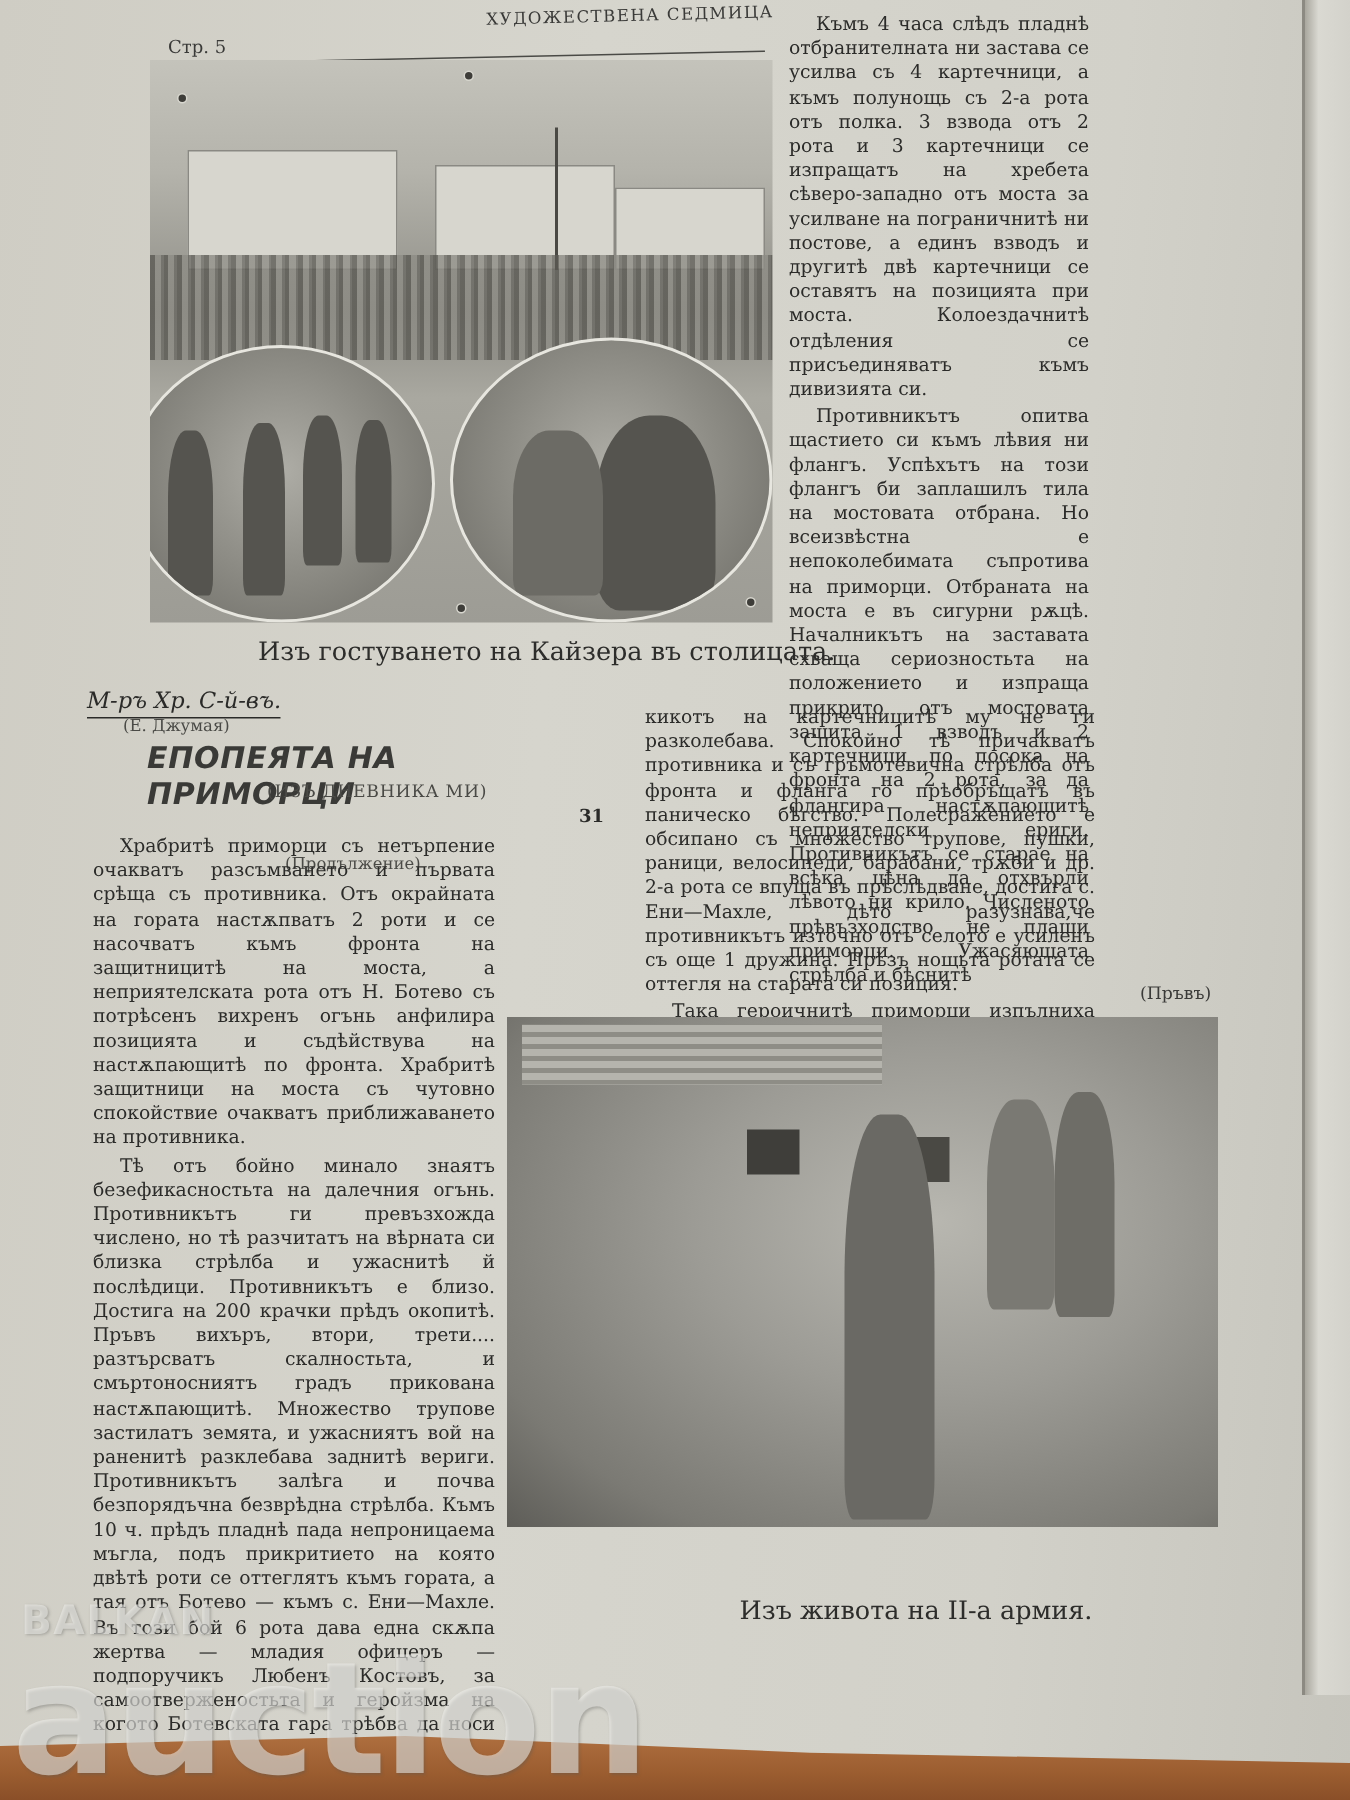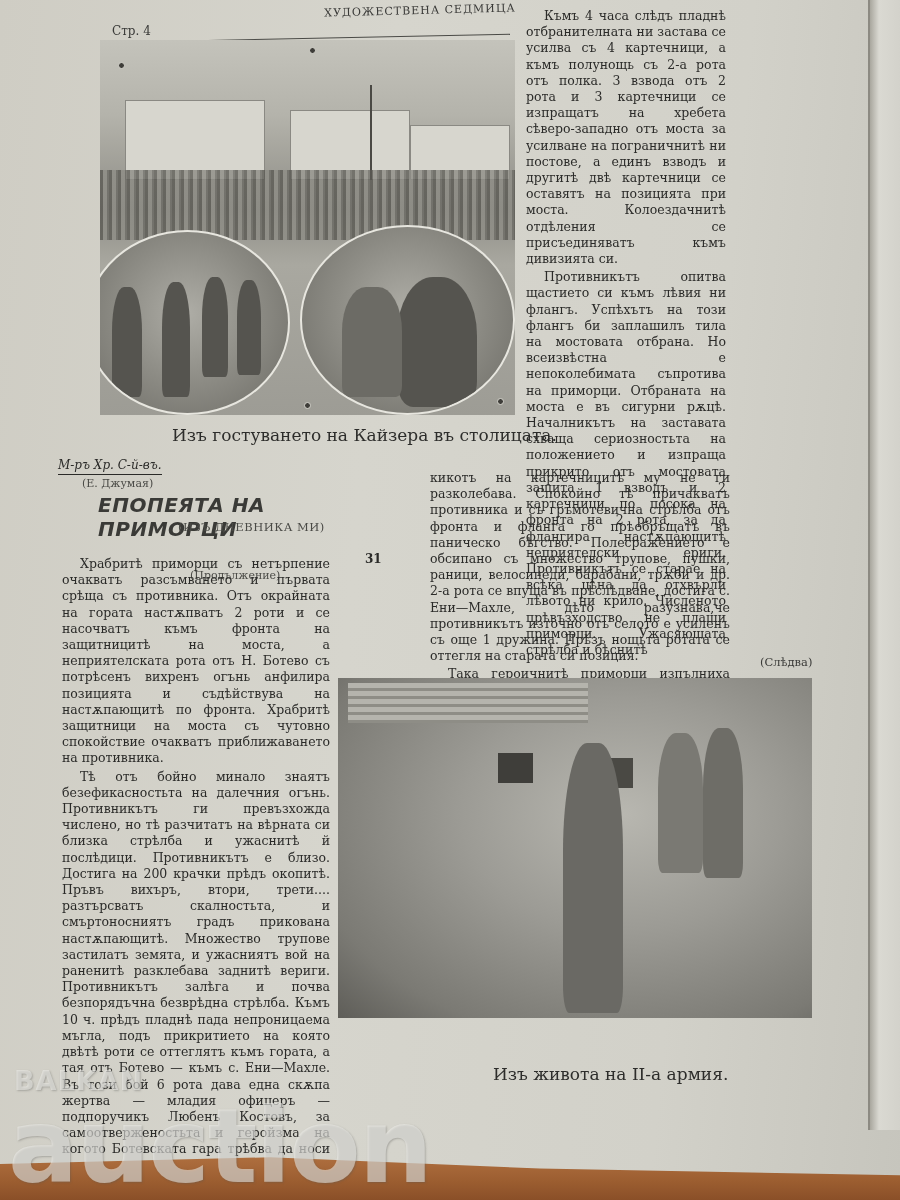--- a/index.html
+++ b/index.html
@@ -61,48 +61,48 @@
     background: radial-gradient(ellipse at 60% 40%, #b8b7b0 0%, #9c9b95 40%, #7b7a74 80%, #5e5d58 100%);
   }
   .caption { position: absolute; font-size: 17px; color: #2d2d2b; }
   .col-text {
     position: absolute; font-size: 12.5px; line-height: 16.2px; text-align: justify;
     color: #2b2b29;
   }
   .col-text p { text-indent: 18px; margin-bottom: 2px; }
   .col-text p.noindent { text-indent: 0; }
   .author {
-    position: absolute; left: 58px; top: 458px; font-size: 12px;
+    position: absolute; left: 58px; top: 458px; font-size: 15px;
     border-bottom: 1px solid #2a2a28; padding-bottom: 2px; font-style: italic;
   }
   .author-loc { position: absolute; left: 82px; top: 477px; font-size: 11px; color: #4a4a46; }
   .article-title {
     position: absolute; left: 98px; top: 493px; width: 310px;
     font-family: "DejaVu Sans", sans-serif; font-size: 20px; font-weight: bold;
     color: #3a3a37; letter-spacing: 0.5px; font-style: italic;
   }
   .subtitle { position: absolute; left: 178px; top: 520px; font-size: 11.5px; color: #4a4a46; letter-spacing: .5px; }
   .continued { position: absolute; left: 190px; top: 569px; font-size: 11px; color: #4a4a46; text-align: right; }
-  .issue-num { position: absolute; left: 365px; top: 537px; font-size: 12px; font-weight: bold; margin-top: 15px; }
+  .issue-num { position: absolute; left: 386px; top: 537px; font-size: 12px; font-weight: bold; }
   .follows { position: absolute; left: 760px; top: 655px; font-size: 11.5px; color: #3a3a38; }
   .watermark {
     position: absolute; font-family: "DejaVu Sans", sans-serif; font-weight: bold;
     color: rgba(240,240,236,0.55); text-shadow: 1px 1px 2px rgba(90,90,85,0.35);
   }
   .wm-1 { left: 14px; top: 1065px; font-size: 27px; letter-spacing: 1px; }
   .wm-2 { left: 8px; top: 1085px; font-size: 104px; letter-spacing: -2px; }
   .hole { position: absolute; width: 7px; height: 7px; border-radius: 50%; background: #3e3d39; border: 1px solid #d8d7cf; }
 </style>
 </head>
 <body>
 
 <div class="page">
 
   <div class="running-head">ХУДОЖЕСТВЕНА СЕДМИЦА</div>
-  <div class="page-num">Стр. 4</div>
+  <div class="page-num">Стр. 5</div>
   <div class="head-rule"></div>
 
   <div class="photo photo-top">
     <div class="bldg" style="left:25px;top:60px;width:140px;height:80px;"></div>
     <div class="bldg" style="left:190px;top:70px;width:120px;height:70px;"></div>
     <div class="bldg" style="left:310px;top:85px;width:100px;height:55px;"></div>
     <div style="position:absolute;left:270px;top:45px;width:2px;height:95px;background:#4a4944;"></div>
     <div class="crowd"></div>
     <div class="medallion" style="left:-15px;top:190px;width:205px;height:185px;">
       <div class="figure" style="left:25px;top:55px;width:30px;height:110px;"></div>
@@ -131,21 +131,21 @@
   <div class="author-loc">(Е. Джумая)</div>
   <div class="article-title">ЕПОПЕЯТА НА ПРИМОРЦИ</div>
   <div class="subtitle">(ИЗЪ ДНЕВНИКА МИ)</div>
   <div class="continued">(Продължение)</div>
   <div class="issue-num">31</div>
 
   <div class="col-text" style="left:430px;top:470px;width:300px;">
     <p class="noindent">кикотъ на картечницитѣ му не ги разколебава. Спокойно тѣ причакватъ противника и съ гръмотевична стрѣлба отъ фронта и фланга го прѣобръщатъ въ паническо бѣгство. Полесражението е обсипано съ множество трупове, пушки, раници, велосипеди, барабани, трѫби и др. 2-а рота се впуща въ прѣслѣдване, достига с. Ени—Махле, дѣто разузнава,че противникътъ източно отъ селото е усиленъ съ още 1 дружина. Прѣзъ нощьта ротата се оттегля на старата си позиция.</p>
     <p>Така героичнитѣ приморци изпълниха задача си и защитиха съ безподобно геройство най-важното съоръжение на Добруджанската артерия отъ натиска на числено прѣвъзходящия противникъ.</p>
   </div>
-  <div class="follows">(Слѣдва)</div>
+  <div class="follows">(Пръвъ)</div>
 
   <div class="col-text" style="left:62px;top:556px;width:268px;">
     <p>Храбритѣ приморци съ нетърпение очакватъ разсъмването и първата срѣща съ противника. Отъ окрайната на гората настѫпватъ 2 роти и се насочватъ къмъ фронта на защитницитѣ на моста, а неприятелската рота отъ Н. Ботево съ потрѣсенъ вихренъ огънь анфилира позицията и съдѣйствува на настѫпающитѣ по фронта. Храбритѣ защитници на моста съ чутовно спокойствие очакватъ приближаването на противника.</p>
     <p>Тѣ отъ бойно минало знаятъ безефикасностьта на далечния огънь. Противникътъ ги превъзхожда числено, но тѣ разчитатъ на вѣрната си близка стрѣлба и ужаснитѣ й послѣдици. Противникътъ е близо. Достига на 200 крачки прѣдъ окопитѣ. Пръвъ вихъръ, втори, трети.... разтърсватъ скалностьта, и смъртоносниятъ градъ прикована настѫпающитѣ. Множество трупове застилатъ земята, и ужасниятъ вой на раненитѣ разклебава заднитѣ вериги. Противникътъ залѣга и почва безпорядъчна безврѣдна стрѣлба. Къмъ 10 ч. прѣдъ пладнѣ пада непроницаема мъгла, подъ прикритието на която двѣтѣ роти се оттеглятъ къмъ гората, а тая отъ Ботево — къмъ с. Ени—Махле. Въ този бой 6 рота дава една скѫпа жертва — младия офицеръ — подпоручикъ Любенъ Костовъ, за самоотверженостьта и геройзма на когото Ботевската гара трѣбва да носи неговото име.</p>
     <p>На 2-й септемврий 3 неприятелски роти излизатъ отъ окрайната на гората и настѫп-</p>
   </div>
 
   <div class="photo photo-bottom">
     <div style="position:absolute;left:10px;top:5px;width:240px;height:40px;background:repeating-linear-gradient(0deg,#8e8d86 0 3px,#b5b4ad 3px 8px);"></div>
     <div style="position:absolute;left:160px;top:75px;width:35px;height:30px;background:#3f3e3a;"></div>

